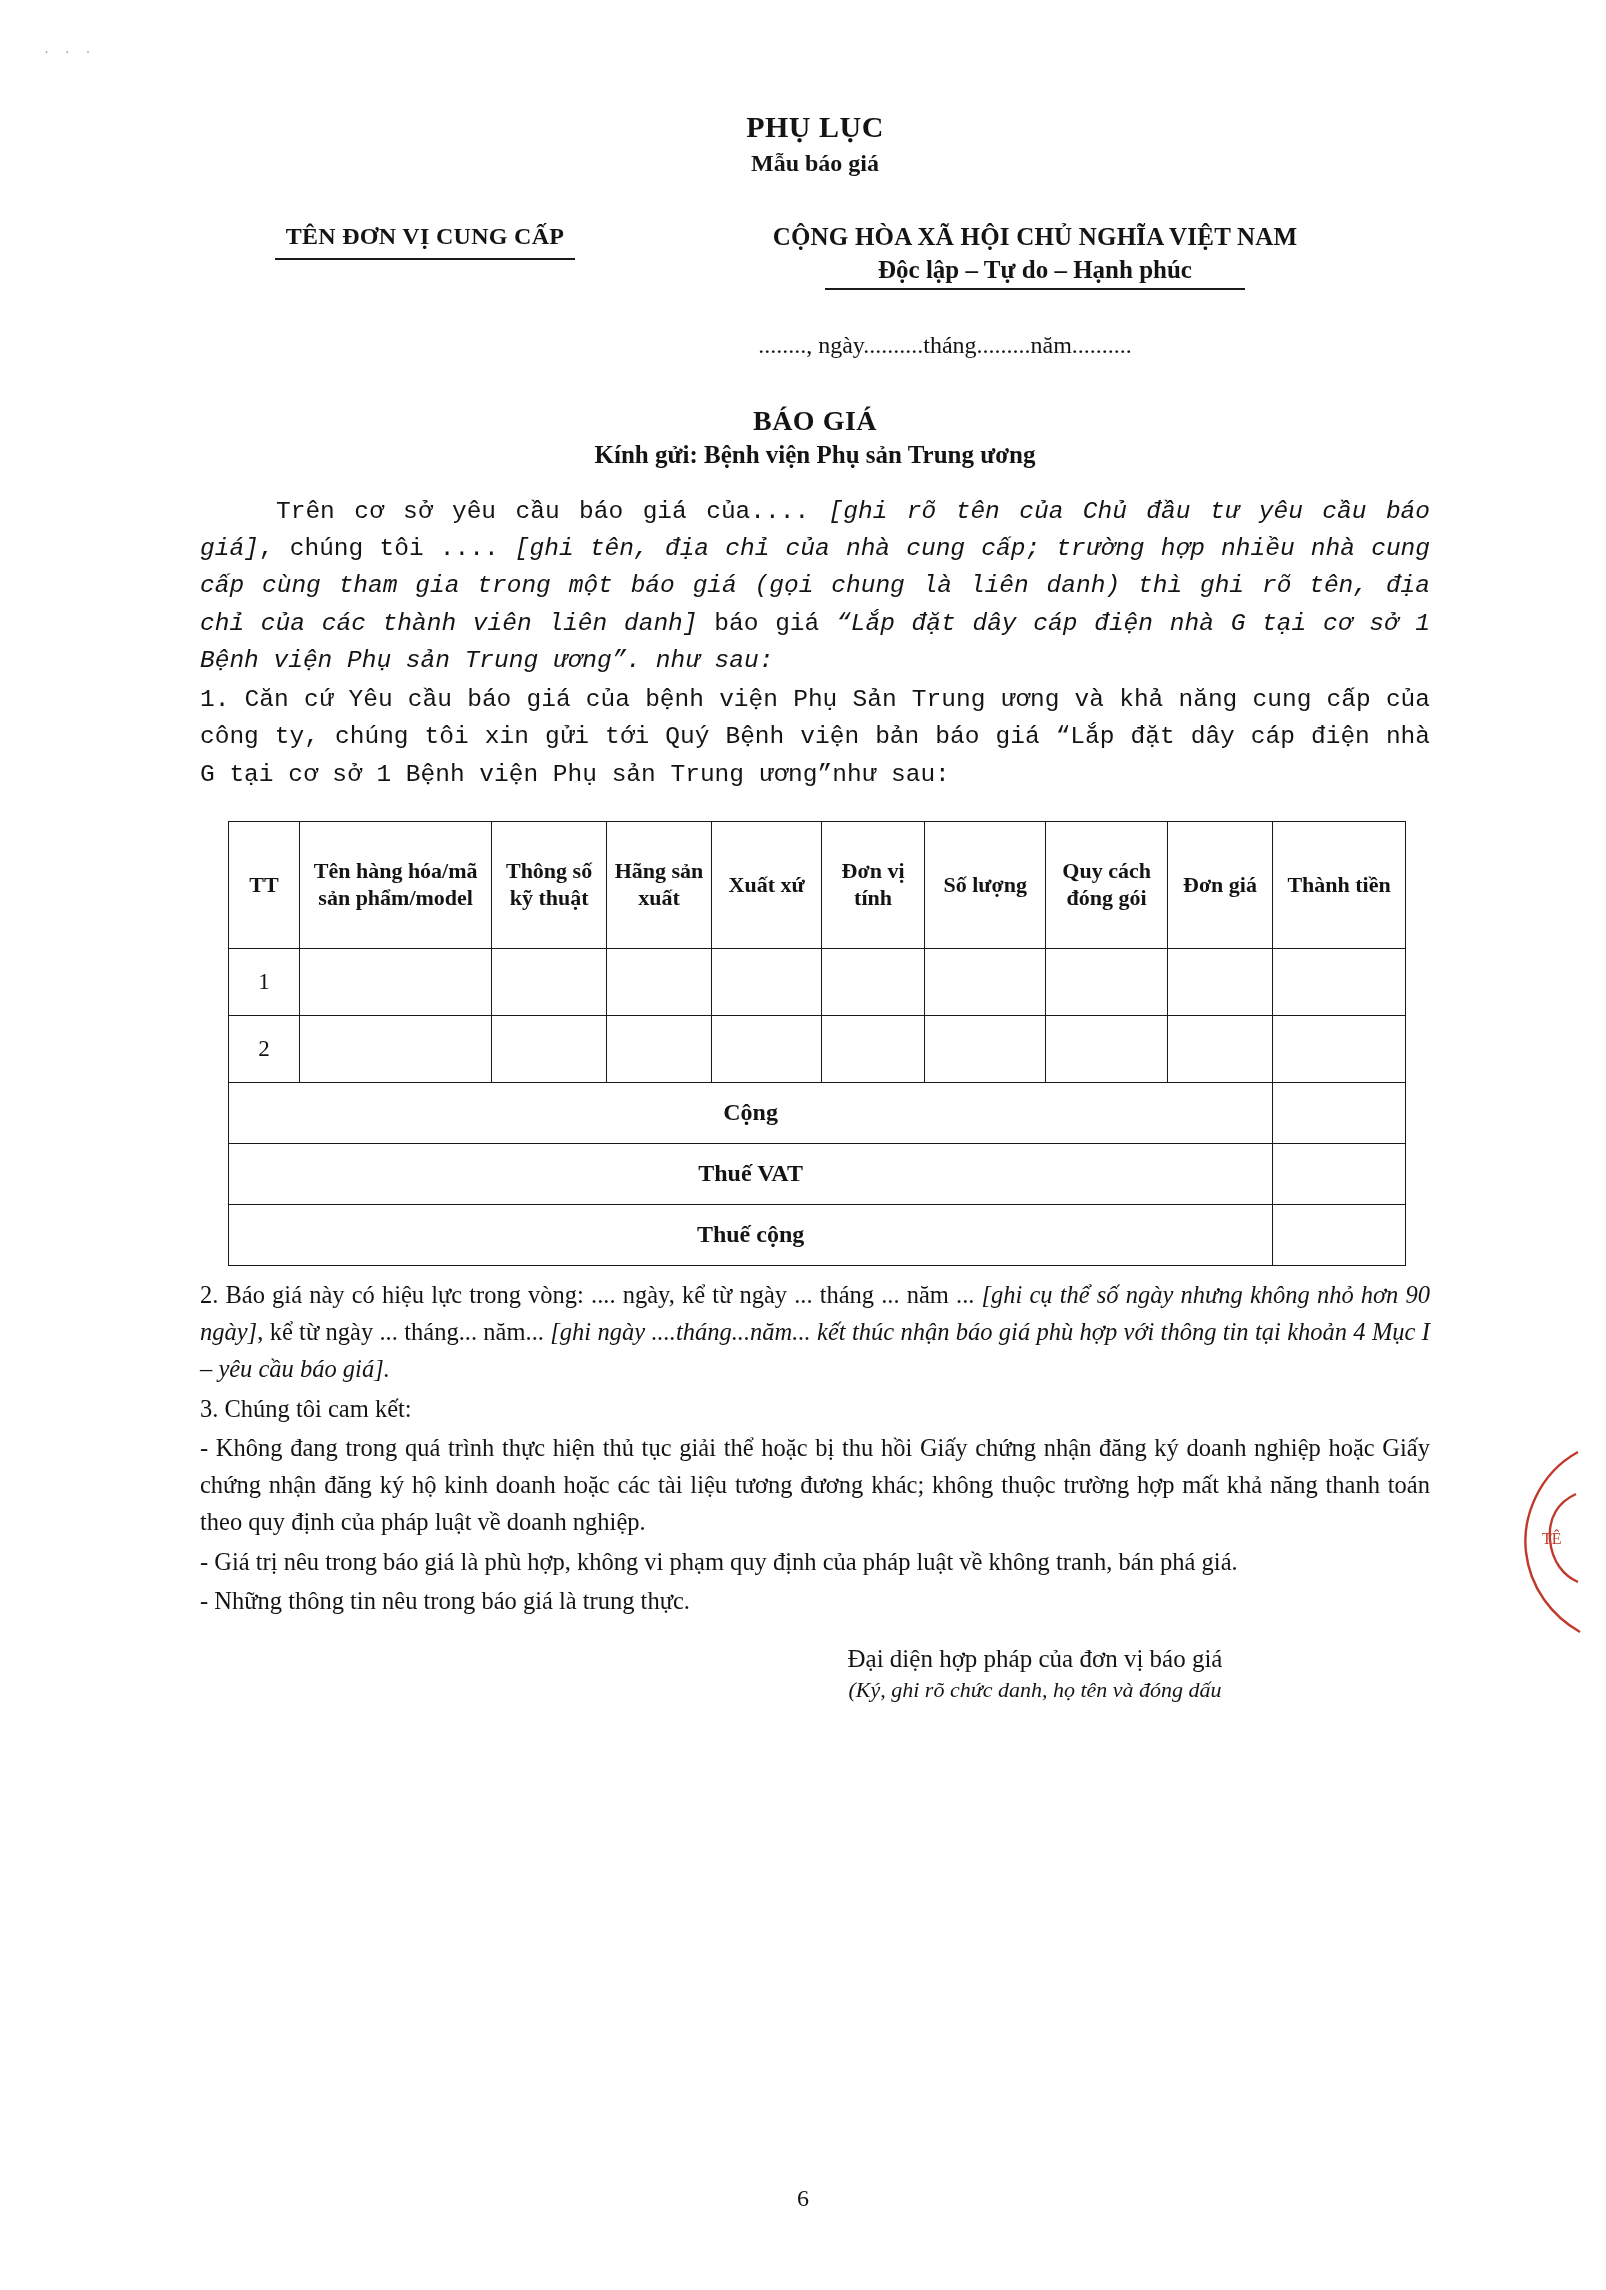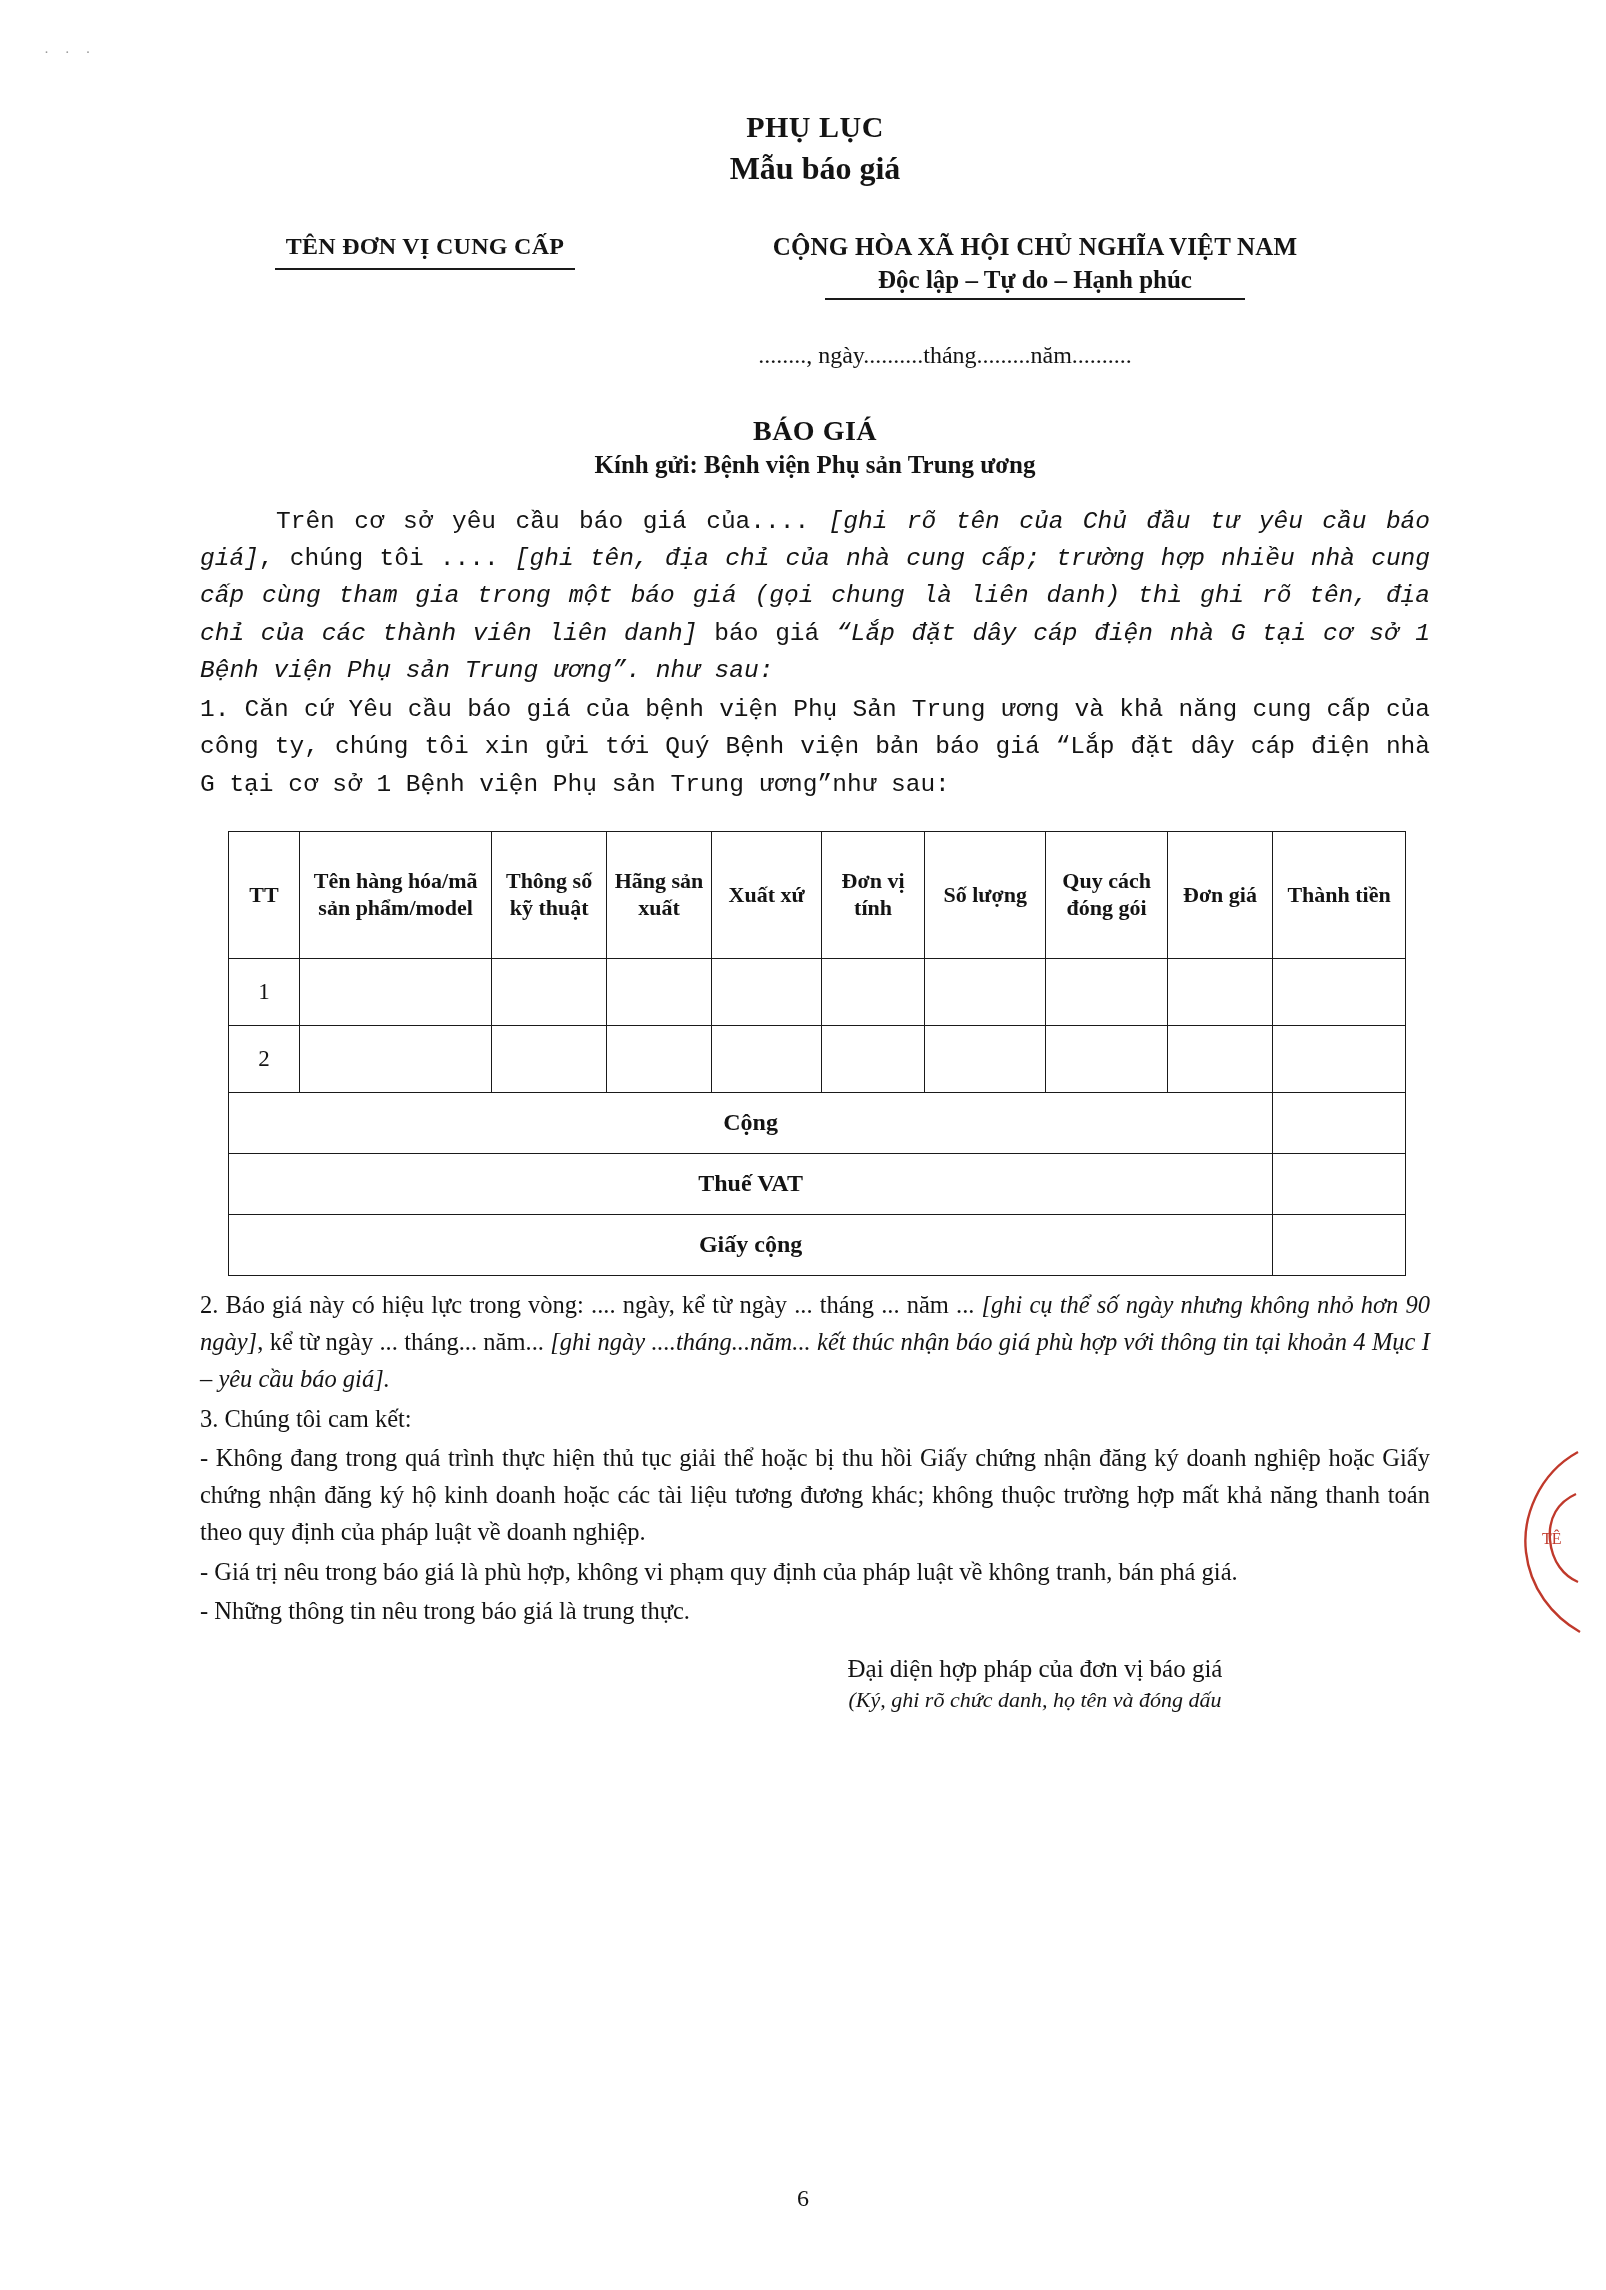--- a/index.html
+++ b/index.html
@@ -36,21 +36,21 @@
     width: 1230px;
   }
   .center { text-align: center; }
   .italic { font-style: italic; }
   .title-main {
     font-size: 30px;
     font-weight: bold;
     letter-spacing: 0.5px;
   }
   .title-sub {
-    font-size: 32px;
+    font-size: 24px;
     font-weight: bold;
     margin-top: 6px;
   }
   .head-row {
     display: flex;
     align-items: flex-start;
     margin-top: 46px;
   }
   .head-left {
     width: 430px;
@@ -278,21 +278,21 @@
         </tr>
         <tr>
           <td class="sumlabel" colspan="9">Cộng</td>
           <td class="sumlabel"></td>
         </tr>
         <tr>
           <td class="sumlabel" colspan="9">Thuế VAT</td>
           <td class="sumlabel"></td>
         </tr>
         <tr>
-          <td class="sumlabel" colspan="9">Giấy cộng</td>
+          <td class="sumlabel" colspan="9">Thuế cộng</td>
           <td class="sumlabel"></td>
         </tr>
       </tbody>
     </table>
 
     <div class="after-table">
       <span>2. Báo giá này có hiệu lực trong vòng: .... ngày, kể từ ngày ... tháng ... năm ... </span><span class="italic">[ghi cụ thể số ngày nhưng không nhỏ hơn 90 ngày]</span><span>, kể từ ngày ... tháng... năm... </span><span class="italic">[ghi ngày ....tháng...năm... kết thúc nhận báo giá phù hợp với thông tin tại khoản 4 Mục I – yêu cầu báo giá].</span>
     </div>
 
     <div class="cam">3. Chúng tôi cam kết:</div>

